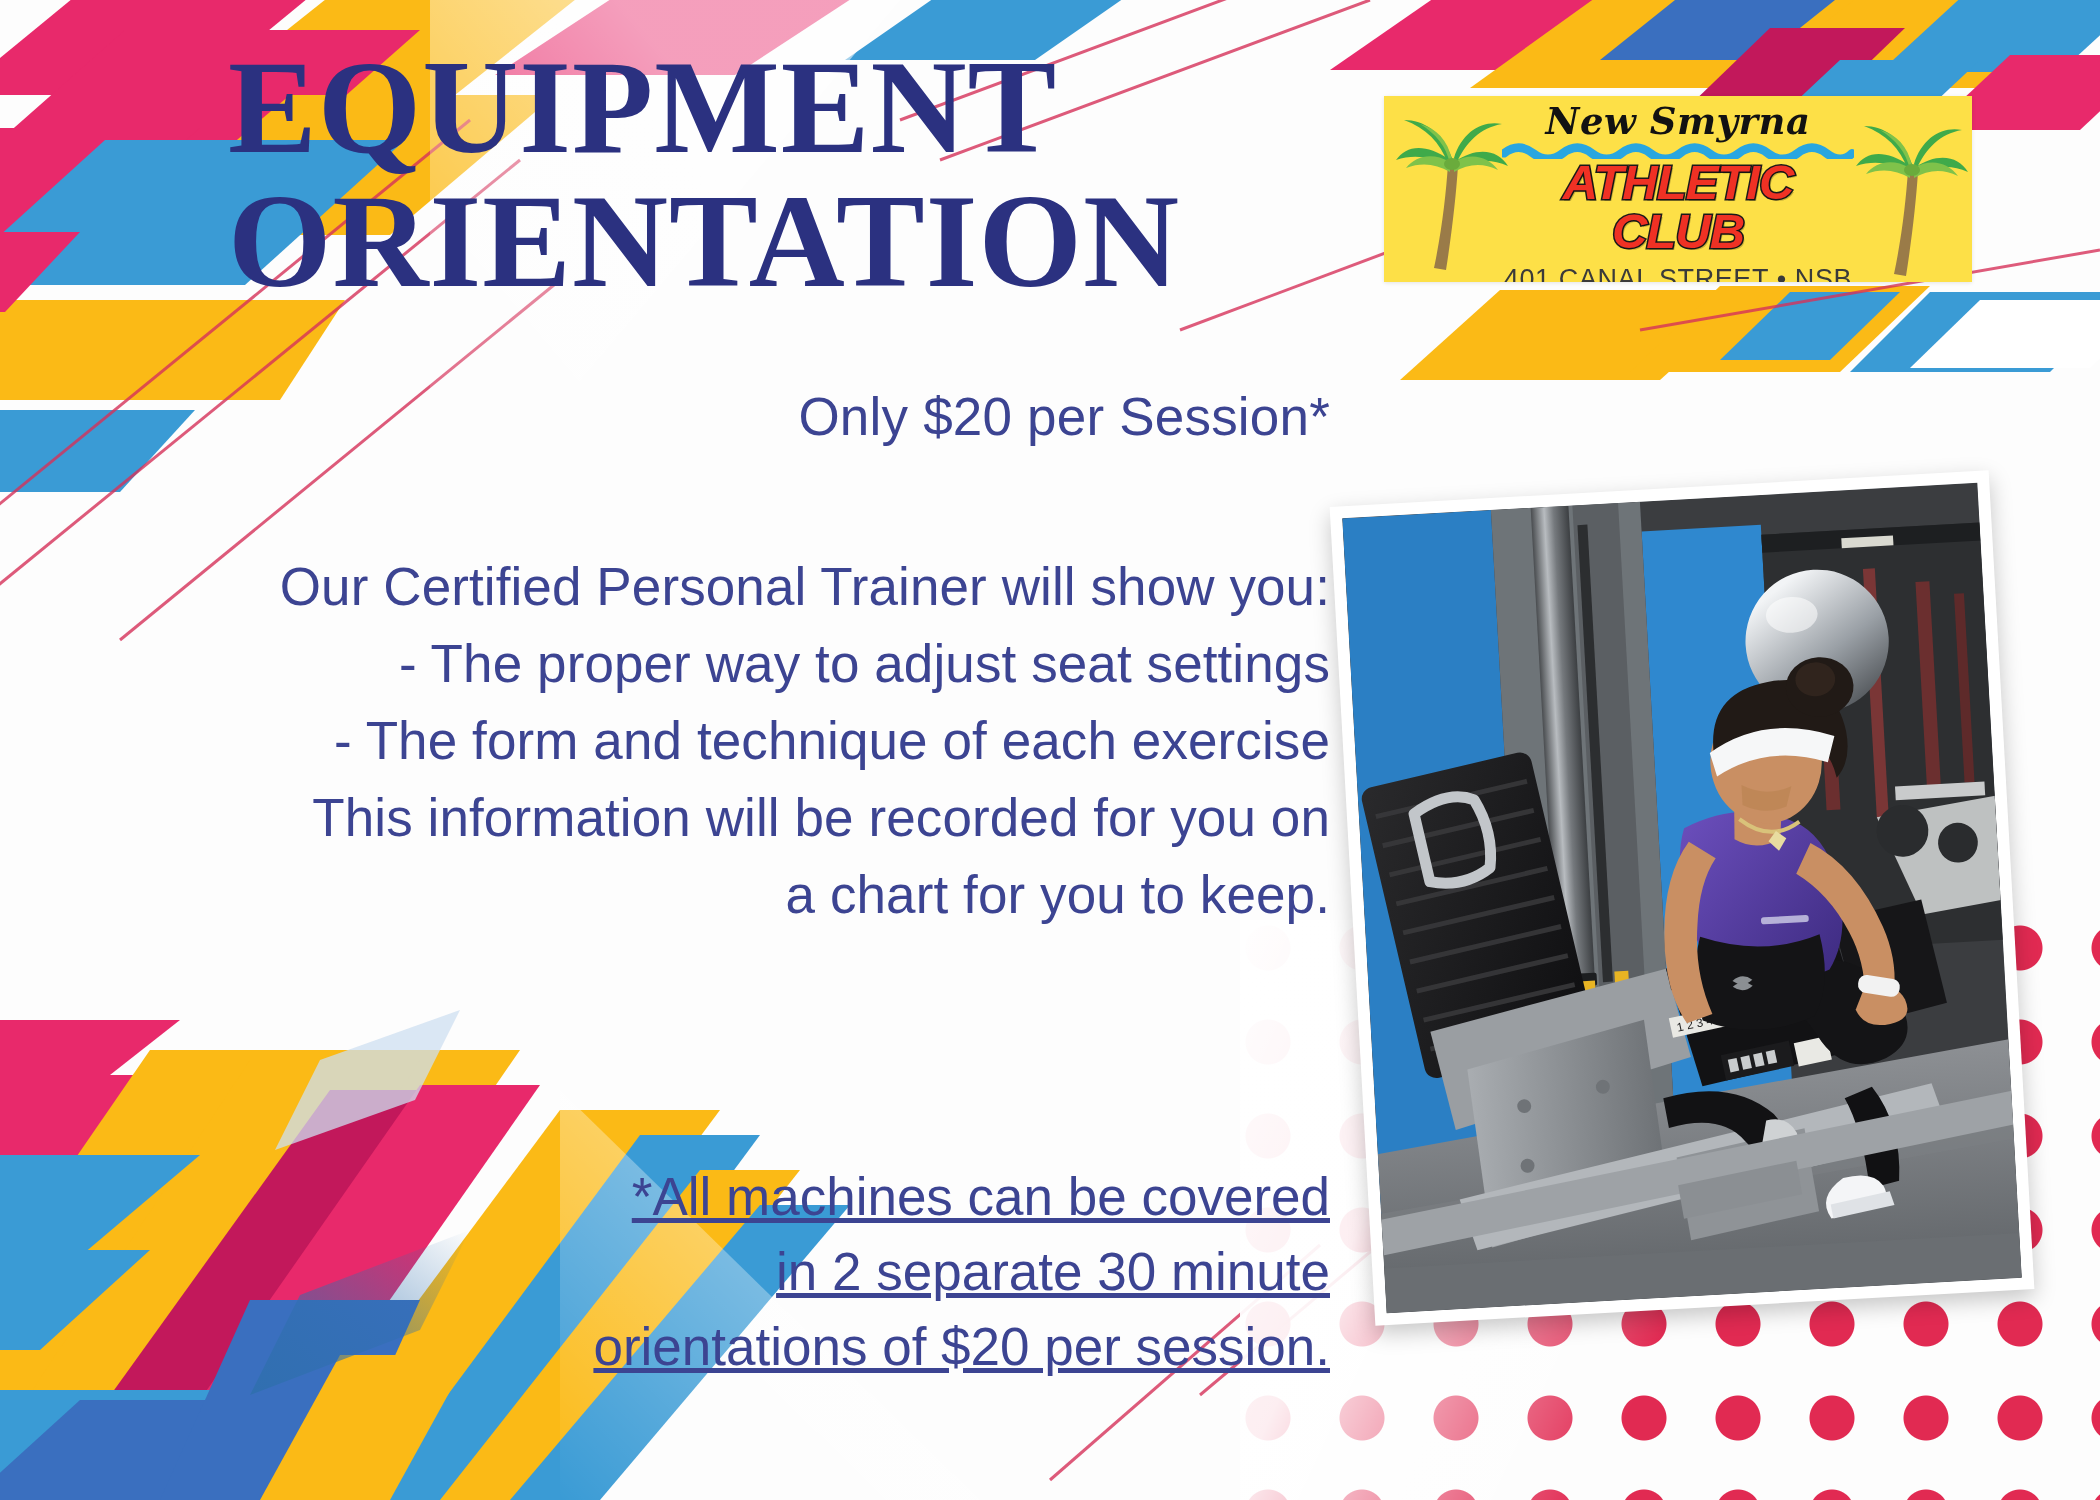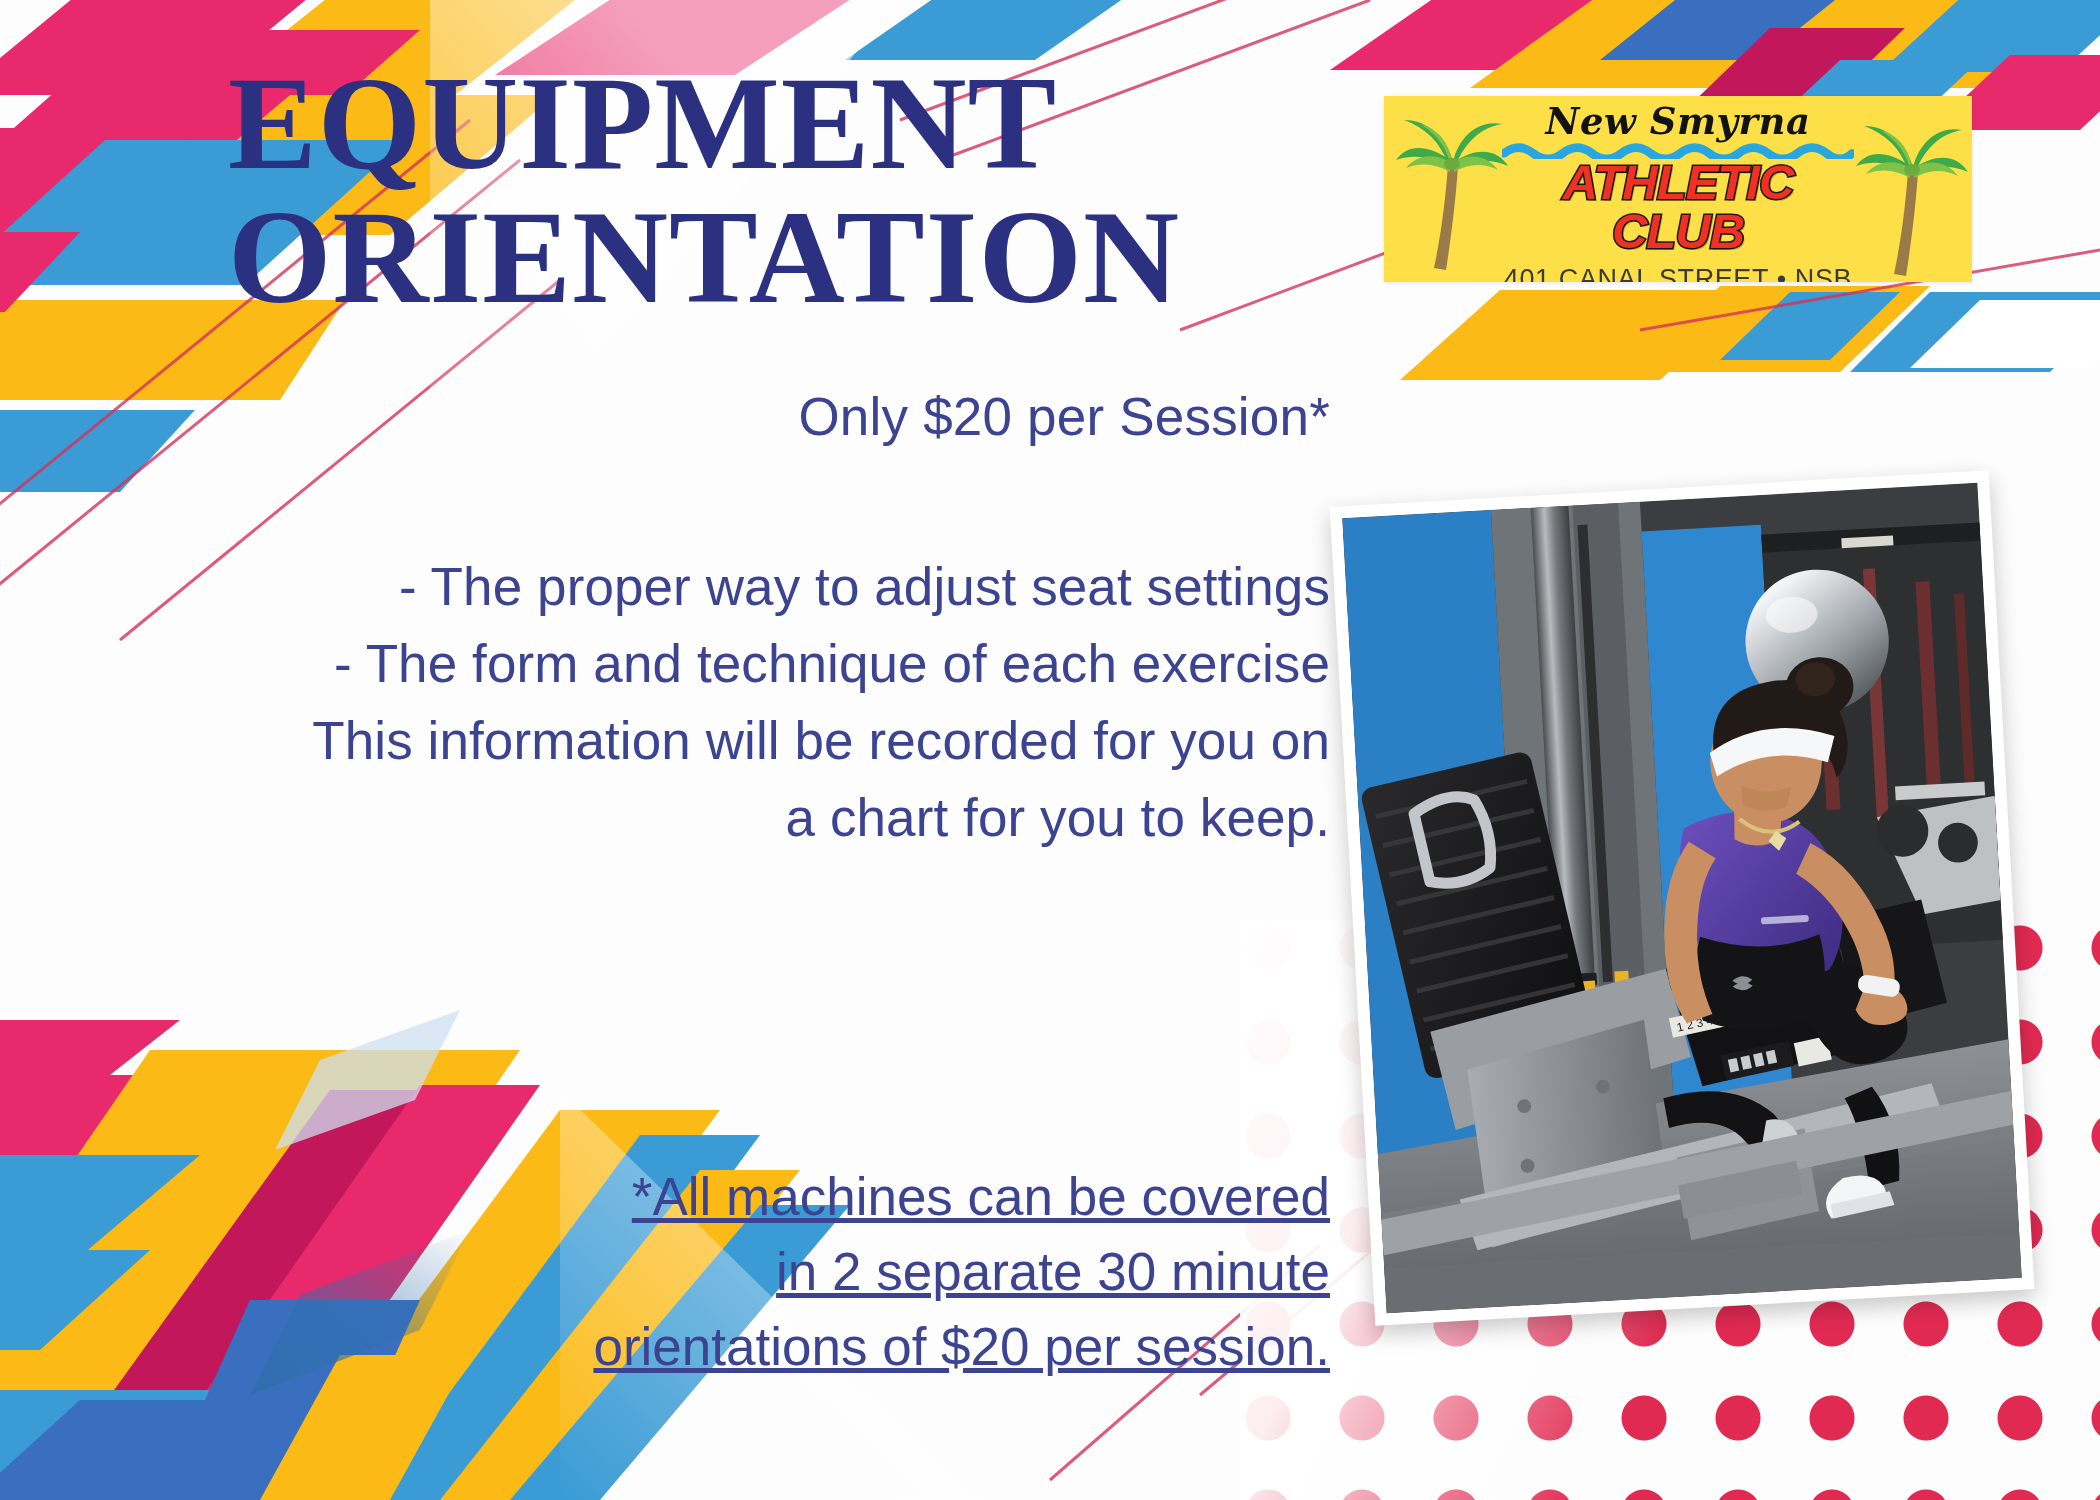--- a/index.html
+++ b/index.html
@@ -43,21 +43,21 @@
     bottom: -40px;
     width: 900px;
     height: 620px;
     background: linear-gradient(115deg, #ffffff 0%, rgba(255,255,255,.92) 22%, rgba(255,255,255,0) 52%);
   }
 
   
   .title-block {
     position: absolute;
     left: 228px;
-    top: 56px;
+    top: 40px;
     width: 1180px;
   }
   .title-line {
     font-family: "Liberation Serif", "DejaVu Serif", serif;
     font-weight: 700;
     color: #2b3180;
     font-size: 133px;
     line-height: 1.01;
     letter-spacing: 1px;
     white-space: nowrap;
@@ -338,20 +338,21 @@
         <div class="logo-main">ATHLETIC CLUB</div>
         <div class="logo-addr">401 CANAL STREET • NSB</div>
 
       </div>
     </div>
   </div>
 
   <div class="subtitle">Only $20 per Session*</div>
 
   <div class="copy">
+    <p>Our Certified Personal Trainer will show you:</p>
     <p>- The proper way to adjust seat settings</p>
     <p>- The form and technique of each exercise</p>
     <p>This information will be recorded for you on</p>
     <p>a chart for you to keep.</p>
   </div>
 
   <div class="footnote">
     <p>*All machines can be covered</p>
     <p>in 2 separate 30 minute</p>
     <p>orientations of $20 per session.</p>

